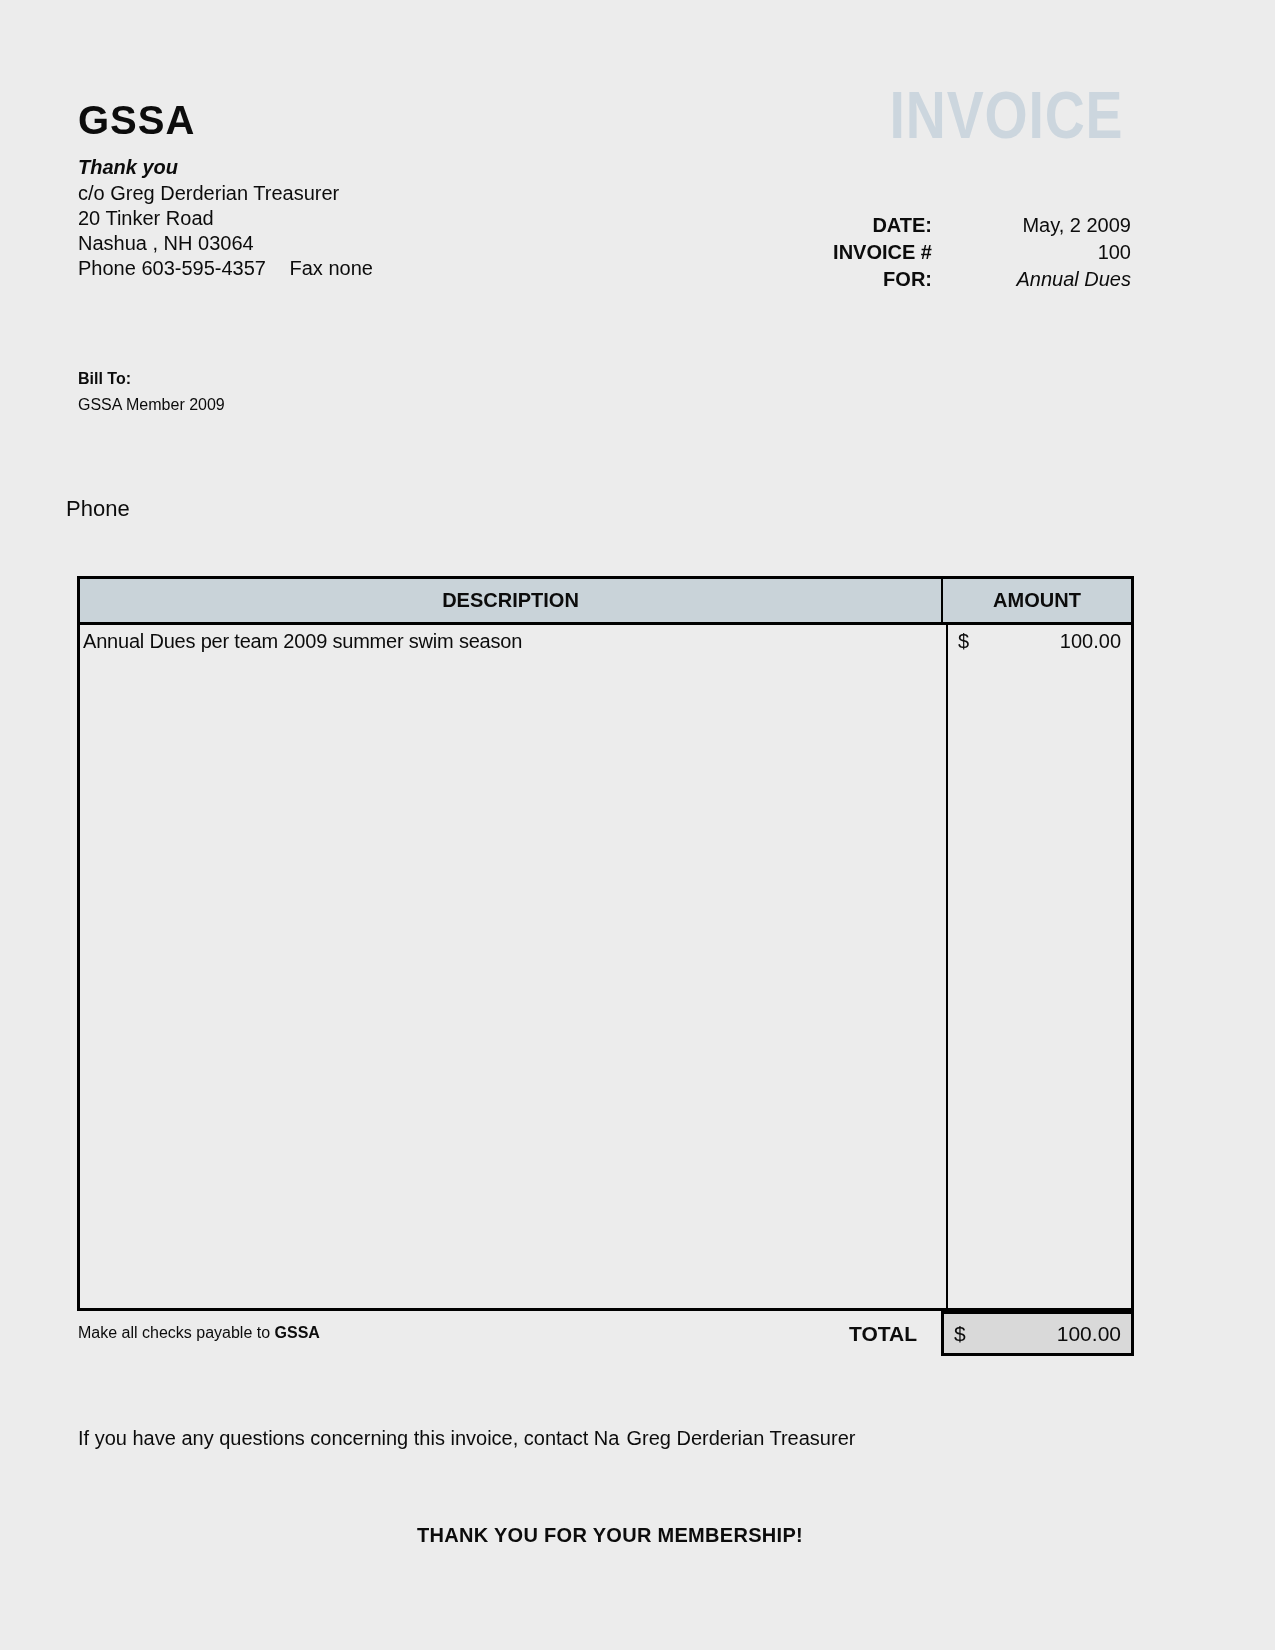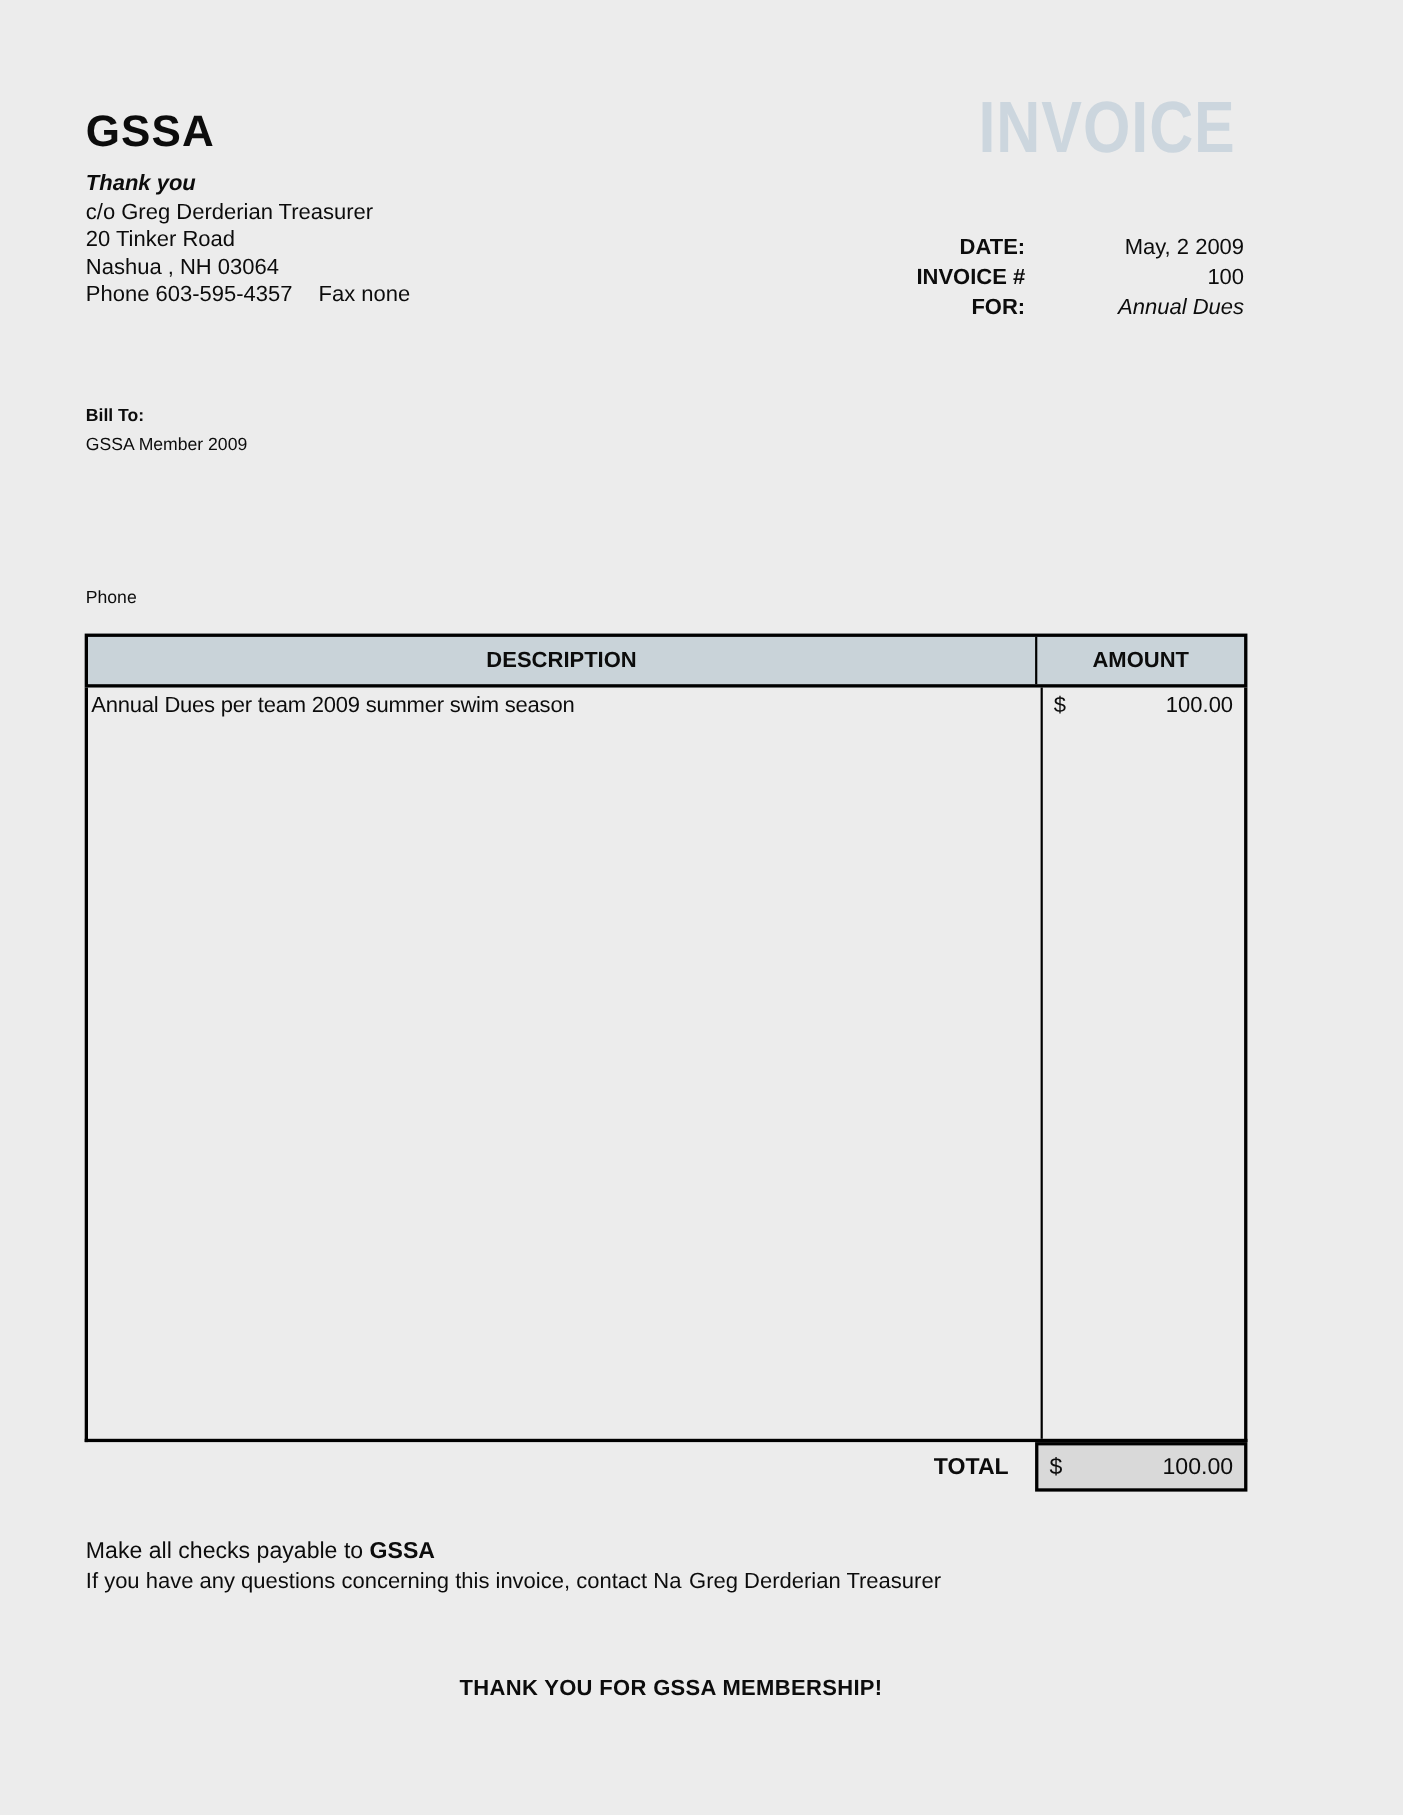--- a/index.html
+++ b/index.html
@@ -41,21 +41,21 @@
     display: grid; grid-template-columns: auto 199px;
     font-size: 20px; line-height: 27px;
   }
   .meta-label { text-align: right; font-weight: bold; }
   .meta-value { text-align: right; }
   .meta-value.italic { font-style: italic; }
 
   
   .bill-to-section { position: absolute; left: 78px; top: 366px; font-size: 16px; line-height: 26px; }
   .bill-to-label { font-weight: bold; }
-  .bill-to-phone-label { position: absolute; left: 78px; top: 496px; font-size: 16px; margin-top: 39px; }
+  .bill-to-phone-label { position: absolute; left: 66px; top: 496px; font-size: 22px; }
 
   
   .invoice-table { position: absolute; left: 77px; top: 576px; width: 1057px; }
   .table-header-row {
     display: flex; box-sizing: border-box;
     border: 3px solid var(--border, #000);
     background: var(--table-header-fill, #c9d3d9);
     height: 49px;
   }
   .description-column-header {
@@ -88,21 +88,21 @@
   }
   .total-amount-box {
     flex: 1; box-sizing: border-box;
     border: 3px solid var(--border, #000);
     background: var(--total-box-fill, #d9d9d9);
     display: flex; justify-content: space-between; align-items: center;
     padding: 0 10px; font-size: 21px;
   }
 
   
-  .checks-payable-line { position: absolute; left: 78px; top: 1398px; font-size: 21px; }
+  .checks-payable-line { position: absolute; left: 78px; top: 1324px; font-size: 16px; }
   .checks-payee { font-weight: bold; }
   .contact-line { position: absolute; left: 78px; top: 1427px; font-size: 20px; }
   .contact-name { margin-left: 7px; }
   .closing-message {
     position: absolute; left: 0; top: 1524px; width: 1220px;
     text-align: center; font-size: 20px; font-weight: bold; letter-spacing: 0.3px;
   }
 </style>
 </head>
 <body>
@@ -157,15 +157,15 @@
       </div>
     </div>
   </div>
 
   <div class="checks-payable-line">
     <span class="checks-payable-text">Make all checks payable to </span><span class="checks-payee">GSSA</span>
   </div>
   <div class="contact-line">
     <span class="contact-text">If you have any questions concerning this invoice, contact Na</span><span class="contact-name">Greg Derderian Treasurer</span>
   </div>
-  <div class="closing-message">THANK YOU FOR GSSA MEMBERSHIP!</div>
+  <div class="closing-message">THANK YOU FOR YOUR MEMBERSHIP!</div>
 
 </div>
 
 </body></html>

